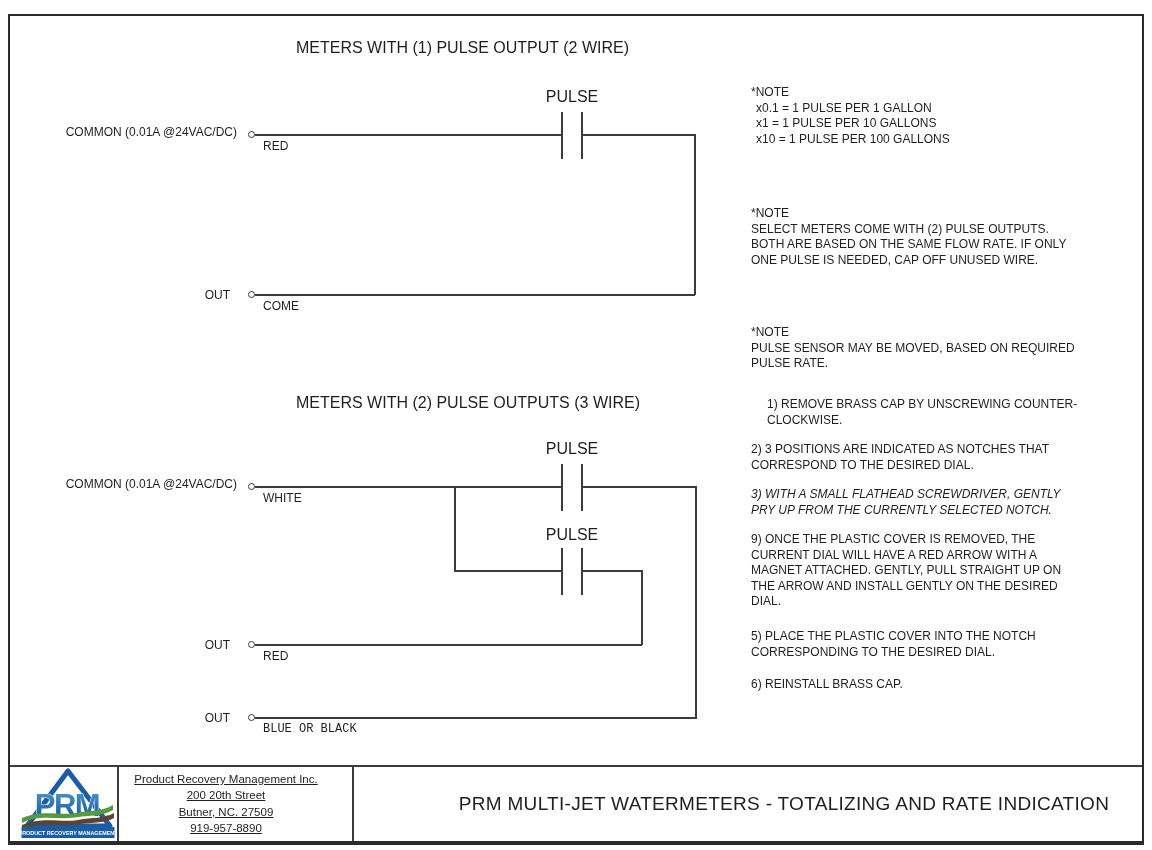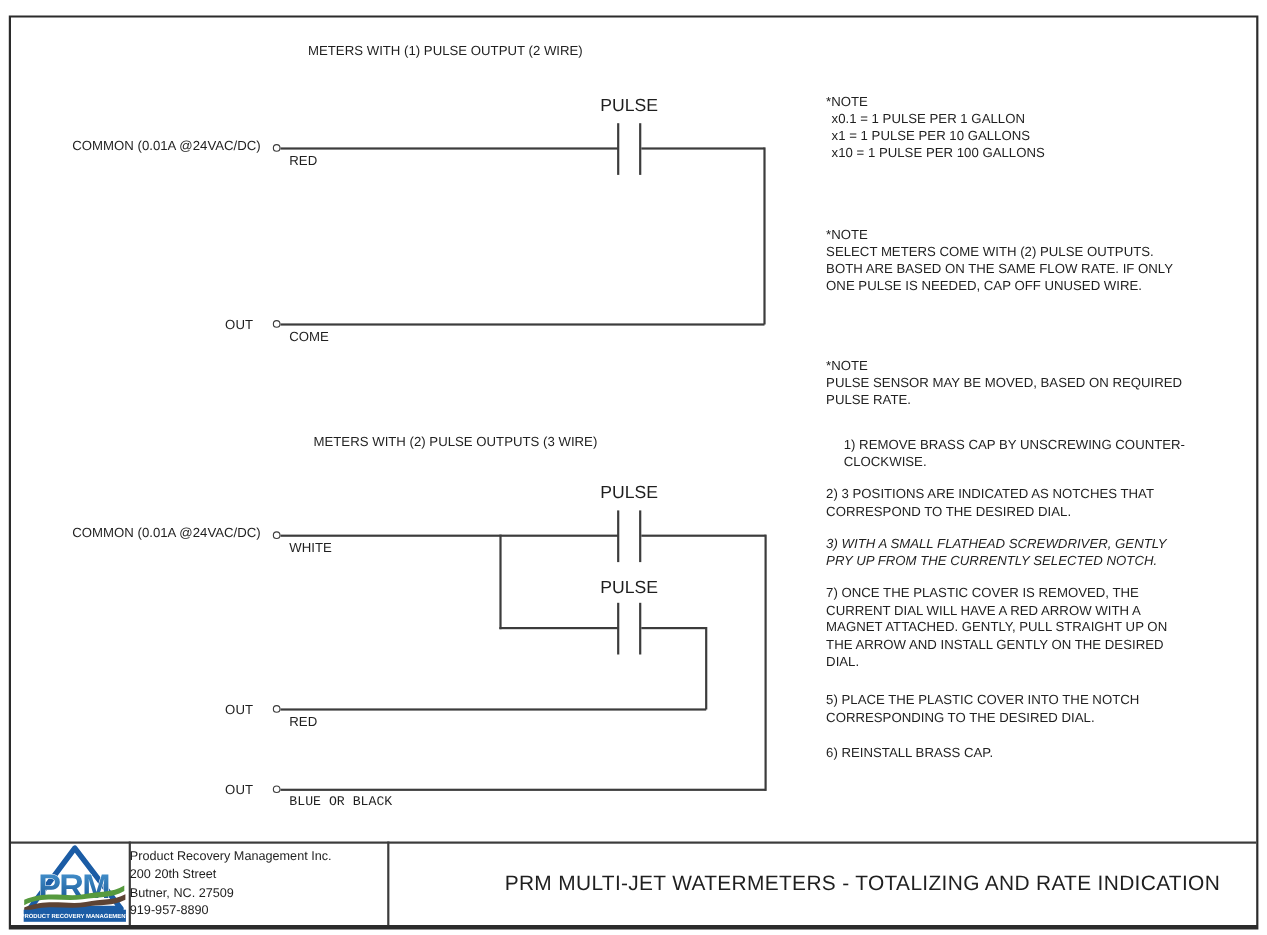--- a/index.html
+++ b/index.html
@@ -5,27 +5,27 @@
   html,body{margin:0;padding:0;background:#ffffff;}
   .stage{position:relative;width:1152px;height:850px;background:#fff;overflow:hidden;
          font-family:"Liberation Sans", sans-serif;--line:#3c3c3c;--ink:#1f1f1f;color:var(--ink);}
   .border-box{position:absolute;left:8px;top:14px;width:1136px;height:831px;box-sizing:border-box;
               border:2px solid #2b2b2b;border-bottom-width:4px;}
   .hline{position:absolute;height:1.5px;background:var(--line);}
   .vline{position:absolute;width:1.5px;background:var(--line);}
   .term{position:absolute;width:7px;height:7px;border:1.4px solid var(--line);border-radius:50%;background:#fff;box-sizing:border-box;}
   .lbl{position:absolute;font-size:12px;white-space:nowrap;color:var(--ink);}
   .lbl.right{text-align:right;}
-  .dtitle{position:absolute;font-size:12px;white-space:nowrap;color:var(--ink);}
+  .dtitle{position:absolute;font-size:16px;text-align:center;white-space:nowrap;color:var(--ink);}
   .plabel{position:absolute;font-size:16px;text-align:center;width:60px;color:var(--ink);}
   .note{position:absolute;left:751px;width:402px;font-size:12px;line-height:15.5px;color:var(--ink);}
   .note .lines{white-space:pre-line;}
   .note .lines.indent{margin-left:5px;}
-  .tb-company{position:absolute;left:118px;top:771px;width:216px;text-align:left;
-              font-size:11.5px;line-height:16.3px;color:var(--ink);}
+  .tb-company{position:absolute;left:118px;top:771px;width:216px;text-align:center;
+              font-size:11.5px;line-height:16.3px;color:var(--ink);text-decoration:underline;}
   .tb-title{position:absolute;left:353px;top:766px;width:862px;height:76px;display:flex;
             align-items:center;justify-content:center;font-size:19px;letter-spacing:.3px;
             white-space:nowrap;color:var(--ink);}
   .logo{position:absolute;left:21px;top:768px;width:94px;height:72px;}
 </style>
 </head>
 <body>
 
 <div class="stage">
   <div class="border-box"></div>
@@ -98,21 +98,21 @@
     <div class="lines">PULSE SENSOR MAY BE MOVED, BASED ON REQUIRED
 PULSE RATE.</div>
   </div>
 
   <div class="note lines" style="top:397px;white-space:pre-line;margin-left:16px;">1) REMOVE BRASS CAP BY UNSCREWING COUNTER-
 CLOCKWISE.</div>
   <div class="note lines" style="top:442px;white-space:pre-line;">2) 3 POSITIONS ARE INDICATED AS NOTCHES THAT
 CORRESPOND TO THE DESIRED DIAL.</div>
   <div class="note lines" style="top:487px;white-space:pre-line;font-style:italic;">3) WITH A SMALL FLATHEAD SCREWDRIVER, GENTLY
 PRY UP FROM THE CURRENTLY SELECTED NOTCH.</div>
-  <div class="note lines" style="top:532px;white-space:pre-line;">7) ONCE THE PLASTIC COVER IS REMOVED, THE
+  <div class="note lines" style="top:532px;white-space:pre-line;">9) ONCE THE PLASTIC COVER IS REMOVED, THE
 CURRENT DIAL WILL HAVE A RED ARROW WITH A
 MAGNET ATTACHED. GENTLY, PULL STRAIGHT UP ON
 THE ARROW AND INSTALL GENTLY ON THE DESIRED
 DIAL.</div>
   <div class="note lines" style="top:629px;white-space:pre-line;">5) PLACE THE PLASTIC COVER INTO THE NOTCH
 CORRESPONDING TO THE DESIRED DIAL.</div>
   <div class="note lines" style="top:677px;white-space:pre-line;">6) REINSTALL BRASS CAP.</div>
 
   <div class="hline" style="left:10px;top:765px;width:1132px;"></div>
   <div class="vline" style="left:117px;top:765px;height:76px;"></div>

